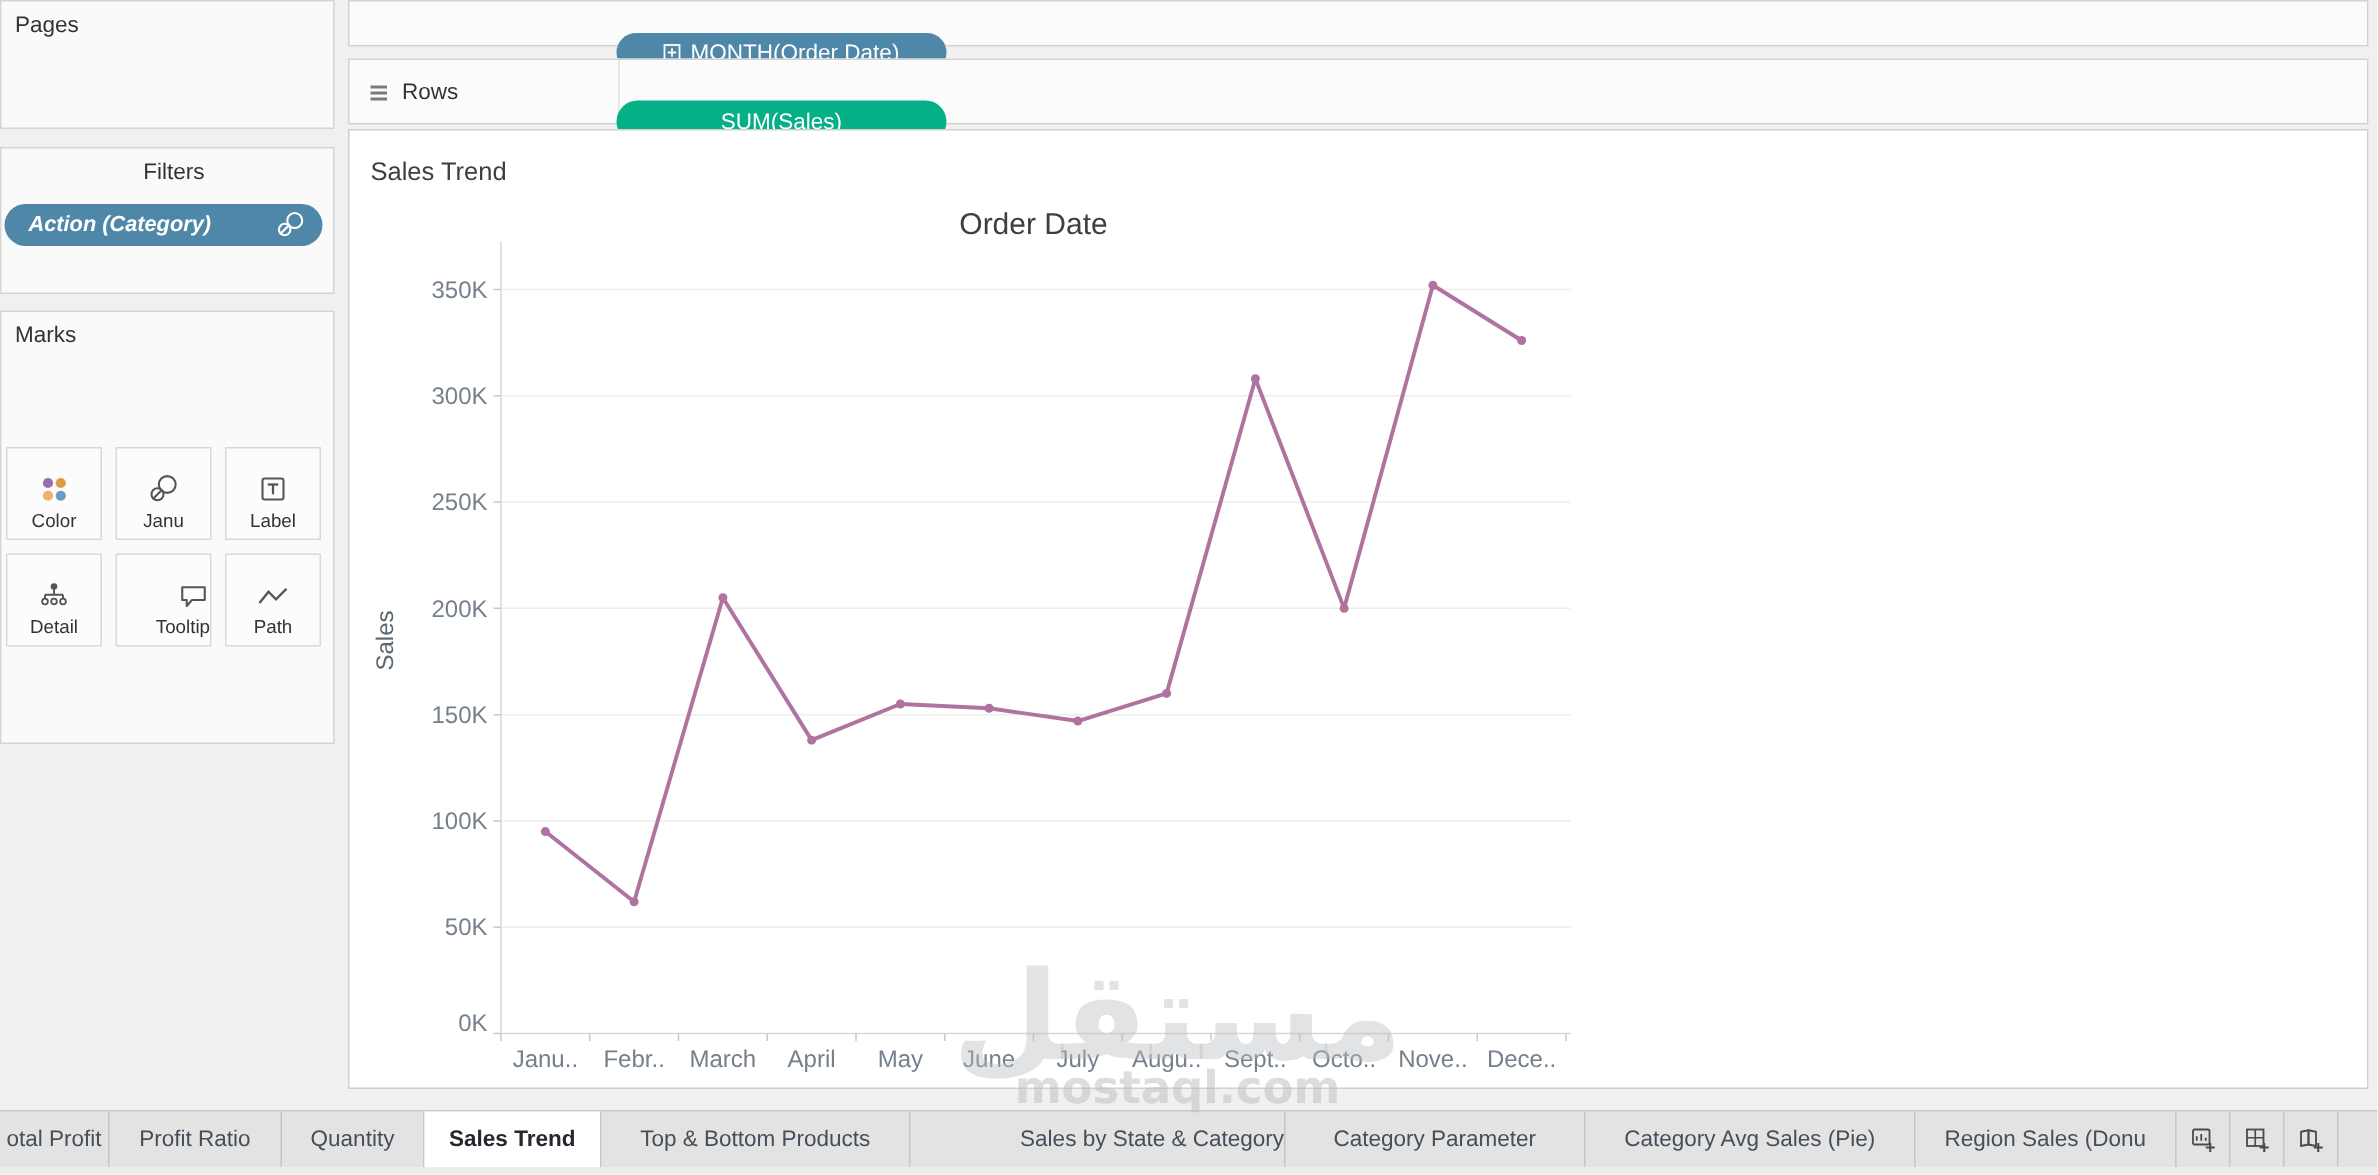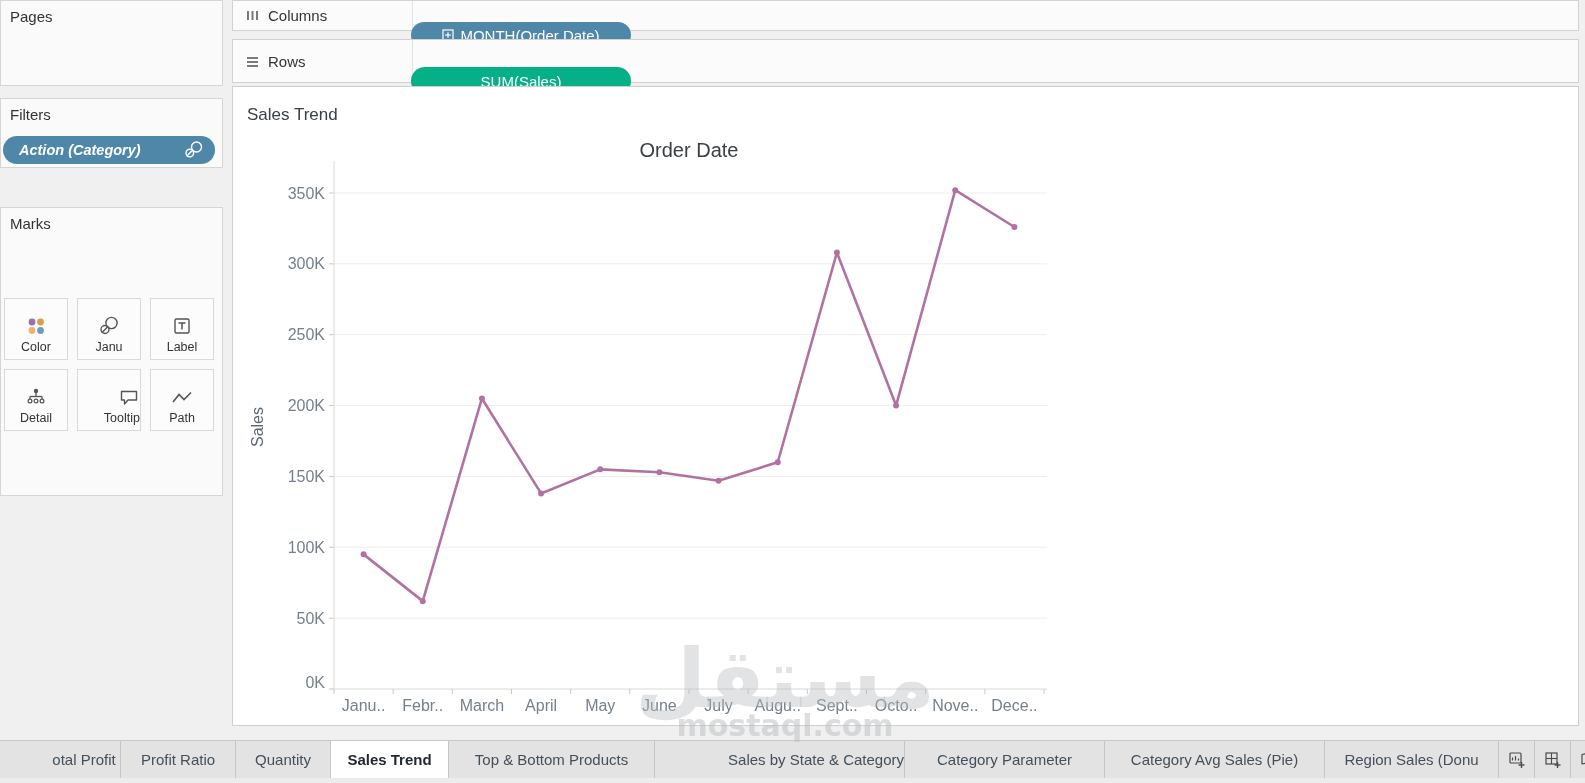--- a/index.html
+++ b/index.html
@@ -93,21 +93,21 @@
     color:rgba(185,188,191,0.50);margin-top:-14px;}
   .bottom-filler{position:absolute;left:0;top:778px;width:1585px;height:5px;background:#ececec;}
 </style>
 </head>
 <body>
 
 <div class="card" style="top:0;height:86px;">
   <div class="card-title">Pages</div>
 </div>
 
-<div class="card" style="top:98px;height:70px;">
+<div class="card" style="top:98px;height:98px;text-align:center;">
   <div class="card-title">Filters</div>
   <div class="filter-pill" style="background:#4e87a8;">
     <span>Action (Category)</span>
     <span style="display:flex;">
       <svg width="19" height="18" viewBox="0 0 19 18">
           <circle cx="12.5" cy="6" r="5" fill="none" stroke="#fff" stroke-width="1.4"></circle>
           <circle cx="5.8" cy="12" r="3.8" fill="none" stroke="#fff" stroke-width="1.4"></circle>
           <line x1="2.6" y1="15.2" x2="8.8" y2="9" stroke="#fff" stroke-width="1.4"></line>
         </svg>
     </span>
@@ -178,30 +178,20 @@
         <svg width="22" height="18" viewBox="0 0 22 18">
             <polyline points="2,13 8,5.5 13,10.5 20,3.5" fill="none" stroke="#555" stroke-width="1.6"></polyline>
           </svg>
       </span>
       <span class="mlabel">Path</span>
     </div>
   </div>
 </div>
 
 <div class="shelf-row" style="top:0;height:31px;">
-  <div class="shelf-label">
-    <span style="display:flex;">
-      <svg width="13" height="13" viewBox="0 0 13 13">
-          <rect x="1" y="2" width="2" height="9" fill="#7a7a7a"></rect>
-          <rect x="5.5" y="2" width="2" height="9" fill="#7a7a7a"></rect>
-          <rect x="10" y="2" width="2" height="9" fill="#7a7a7a"></rect>
-        </svg>
-    </span>
-    <span>Columns</span>
-  </div>
   <div class="pill" style="top:2px;height:26px;background:#4e87a8;">
     <span style="display:flex;">
       <svg width="12" height="12" viewBox="0 0 12 12">
           <rect x="1" y="1" width="10" height="10" fill="none" stroke="#fff" stroke-width="1.2"></rect>
           <line x1="6" y1="3.2" x2="6" y2="8.8" stroke="#fff" stroke-width="1.2"></line>
           <line x1="3.2" y1="6" x2="8.8" y2="6" stroke="#fff" stroke-width="1.2"></line>
         </svg>
     </span>
     <span>MONTH(Order Date)</span>
   </div>
@@ -288,21 +278,21 @@
       <circle cx="485.5833333333333" cy="393.68" r="3" fill="#b0739f"></circle>
       <circle cx="544.75" cy="375.25714285714287" r="3" fill="#b0739f"></circle>
       <circle cx="603.9166666666666" cy="165.52000000000004" r="3" fill="#b0739f"></circle>
       <circle cx="663.0833333333333" cy="318.5714285714286" r="3" fill="#b0739f"></circle>
       <circle cx="722.25" cy="103.16571428571433" r="3" fill="#b0739f"></circle>
       <circle cx="781.4166666666666" cy="140.0114285714286" r="3" fill="#b0739f"></circle>
     </svg>
 </div>
 
 <div class="tab-strip">
-  <div class="sheet-tab" style="width:73px;margin-left:48px;">otal Profit</div>
+  <div class="sheet-tab" style="width:73px;">otal Profit</div>
   <div class="sheet-tab" style="width:115px;">Profit Ratio</div>
   <div class="sheet-tab" style="width:95px;">Quantity</div>
   <div class="sheet-tab active" style="width:118px;">Sales Trend</div>
   <div class="sheet-tab" style="width:206px;">Top &amp; Bottom Products</div>
   <div class="sheet-tab" style="width:250px;text-align:right;">Sales by State &amp; Category</div>
   <div class="sheet-tab" style="width:200px;">Category Parameter</div>
   <div class="sheet-tab" style="width:220px;">Category Avg Sales (Pie)</div>
   <div class="sheet-tab" style="width:174px;">Region Sales (Donu</div>
   <div class="tab-icon-btn">
     <span style="display:flex;">

